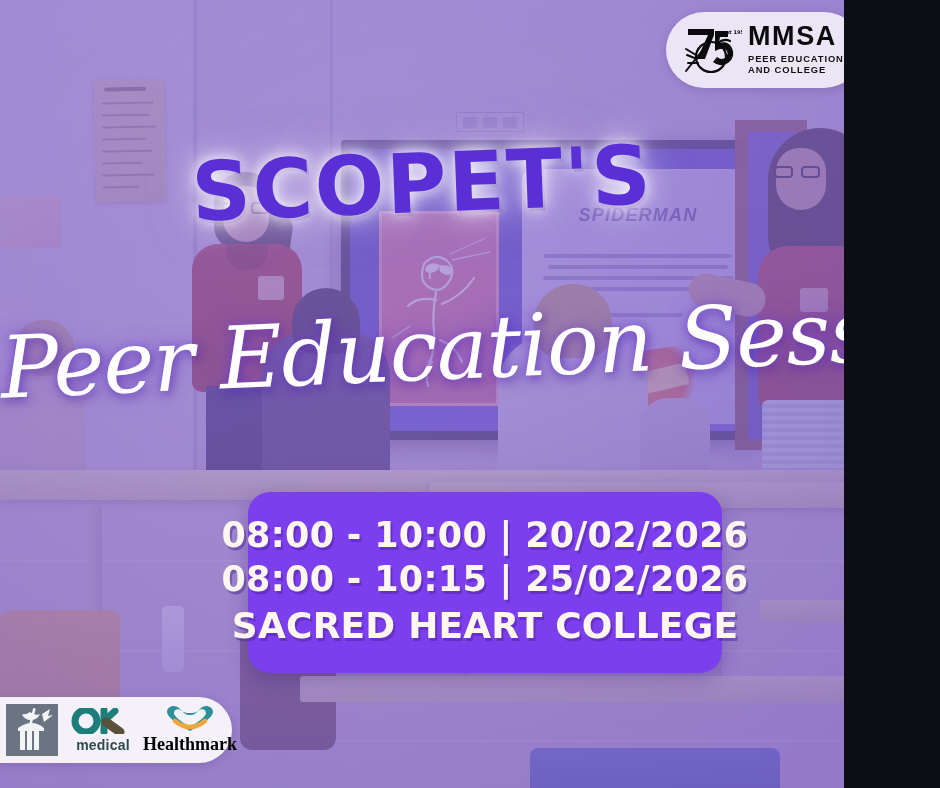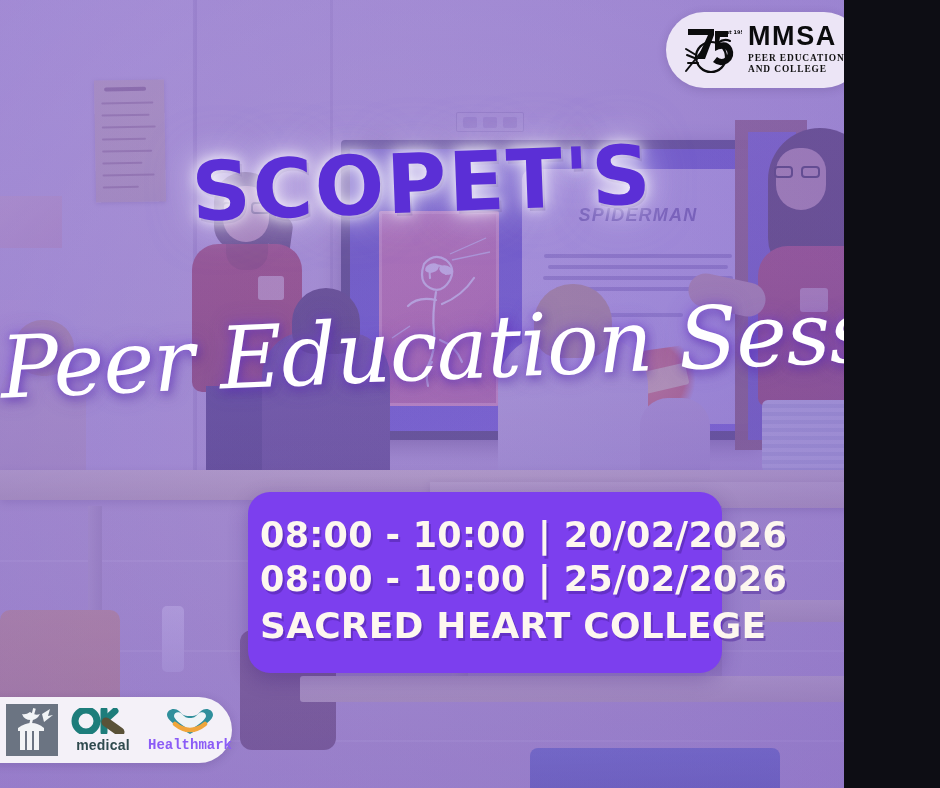--- a/index.html
+++ b/index.html
@@ -312,21 +312,21 @@
     box-shadow: 0 2px 10px rgba(50,25,90,.18);
   }
   .mmsa-75 { width: 58px; height: 50px; flex: none; position: relative; }
   .mmsa-txt { line-height: 1; padding-bottom: 2px;}
   .mmsa-name {
     font-size: 27px; font-weight: bold; letter-spacing: 1.6px; color: #0b0b0d;
   }
   .mmsa-sub {
     font-size: 9.4px; font-weight: bold; letter-spacing: .9px; color: #111; margin-top: 3px;
   }
-  .mmsa-sub div { line-height: 1.18; font-family: Liberation Serif, serif; }
+  .mmsa-sub div { line-height: 1.18; }
 
   
   .scopets {
     position:absolute; left: 0; right: 0; top: 136px;
     text-align:center;
     font-family: "DejaVu Sans", sans-serif;
     font-weight: bold;
     font-size: 82px;
     letter-spacing: 2px;
     color: #5b2fd6;
@@ -357,21 +357,21 @@
   }
 
   
   .info-box {
     position:absolute; left: 248px; top: 492px;
     width: 474px; height: 181px;
     background: #7c3fee;
     border-radius: 22px;
     box-shadow: 0 6px 20px rgba(55,20,120,.30);
     display:flex; flex-direction:column;
-    justify-content:center;
+    align-items:center; justify-content:center;
     gap: 4px;
     padding: 6px 12px 10px;
   }
   .info-line {
     font-family: "DejaVu Sans", sans-serif;
     font-weight: bold;
     font-size: 35px;
     letter-spacing: .3px;
     color: #fdf7ef;
     text-shadow: 2px 3px 0 rgba(70,30,150,.45);
@@ -394,22 +394,22 @@
   .sp-gov { width: 52px; height: 52px; background: #6b7482; position: relative; flex:none;}
   .sp-ok { width: 66px; position:relative; }
   .sp-ok-mark { height: 26px; position:relative; }
   .sp-ok-label {
     font-size: 14px; font-weight: bold; color: #2f4a4e; margin-top: 3px;
     font-family:"Liberation Sans", sans-serif; letter-spacing:.2px;
   }
   .sp-hm { width: 84px; position:relative; }
   .sp-hm-mark { height: 28px; position:relative; }
   .sp-hm-label {
-    font-size: 14px; font-weight: bold; color: #8b5cf6; margin-top: 2px;
-    font-family:Liberation Mono, monospace;
+    font-size: 18px; font-weight: bold; color: #000000; margin-top: 2px;
+    font-family:Liberation Serif, serif;
   }
   .sp-hm-tag {
     font-size: 3.6px; color: #7a8ab0; letter-spacing:.2px; margin-top:1px;
   }
 </style>
 </head>
 <body>
 
 <div id="poster">
 
@@ -579,21 +579,21 @@
         <div>AND COLLEGE</div>
       </div>
     </div>
   </div>
 
   <div class="scopets">SCOPET'S</div>
   <div class="script">Peer Education Sessions</div>
 
   <div class="info-box">
     <div class="info-line">08:00 - 10:00 | 20/02/2026</div>
-    <div class="info-line">08:00 - 10:00 | 25/02/2026</div>
+    <div class="info-line">08:00 - 10:15 | 25/02/2026</div>
     <div class="info-line venue">SACRED HEART COLLEGE</div>
   </div>
 
   <div class="sponsors">
 
     <div class="sp-gov">
       <svg viewBox="0 0 52 52" width="52" height="52">
         <g fill="#f2f4f6">
           <rect x="14" y="26" width="5" height="20"></rect>
           <rect x="21" y="26" width="5" height="20"></rect>

